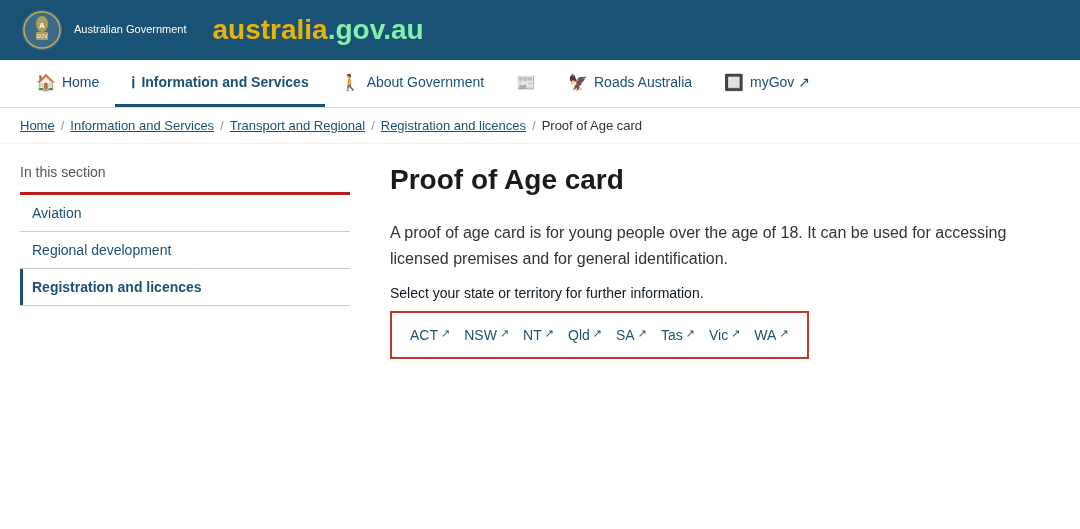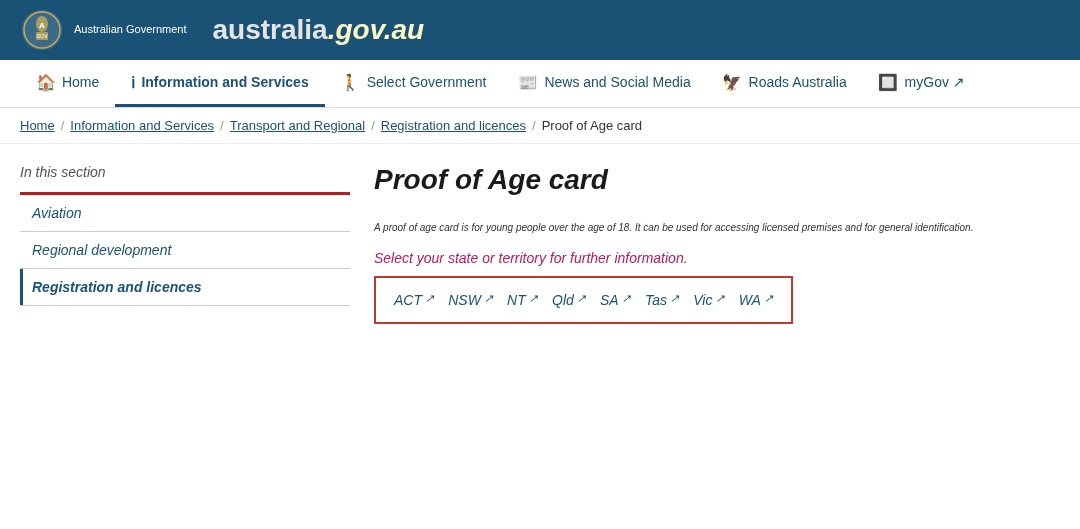--- a/index.html
+++ b/index.html
@@ -28,21 +28,21 @@
       line-height: 1.2;
       text-align: right;
     }
     .site-title {
       color: #fff;
       font-size: 28px;
       font-weight: bold;
       margin-left: 16px;
     }
     .site-title span {
-      color: #e5e5e5;
+      color: #eab308;
     }
 
     
     .main-nav {
       background: #fff;
       border-bottom: 1px solid #ddd;
       display: flex;
       align-items: stretch;
       padding: 0 20px;
       height: 48px;
@@ -80,23 +80,22 @@
       text-decoration: underline;
       cursor: pointer;
     }
     .breadcrumb-sep { color: #999; }
     .breadcrumb-current { color: #333; }
 
     
     .content-area {
       display: flex;
       padding: 20px;
-      gap: 4px;
+      gap: 20px;
       max-width: 1060px;
-      font-style: italic;
     }
 
     
     .sidebar {
       width: 330px;
       min-width: 290px;
       flex-shrink: 0;
     }
     .sidebar-heading {
       font-size: 14px;
@@ -130,29 +129,29 @@
       flex: 1;
       padding-left: 20px;
     }
     .page-title {
       font-size: 28px;
       font-weight: bold;
       color: #1a1a1a;
       margin-bottom: 24px;
     }
     .page-description {
-      font-size: 10px;
+      font-size: 16px;
       color: #333;
       line-height: 1.6;
       margin-bottom: 14px;
       max-width: 640px;
     }
     .select-state-text {
       font-size: 14px;
-      color: #be185d;
+      color: #0f172a;
       margin-bottom: 10px;
     }
     .state-links-box {
       border: 2px solid #c0392b;
       padding: 14px 18px;
       display: inline-flex;
       flex-wrap: wrap;
       gap: 14px;
       align-items: center;
     }
@@ -182,41 +181,40 @@
 
       <ellipse cx="22" cy="16" rx="6" ry="8" fill="#c8a951" opacity="0.8"></ellipse>
       <rect x="16" y="24" width="12" height="8" rx="1" fill="#c8a951" opacity="0.8"></rect>
       <text x="22" y="20" text-anchor="middle" fill="#fff" font-size="8" font-weight="bold">A</text>
       <text x="22" y="30" text-anchor="middle" fill="#fff" font-size="5">GOV</text>
     </svg>
     <div>
       <div class="gov-text">Australian Government</div>
     </div>
     <div class="site-title">
-      <span>australia</span><span style="color:#fef9c3;font-style:italic;">.gov.au</span>
+      <span>australia</span><span style="color:#86efac;">.gov.au</span>
     </div>
   </div>
 </header>
 
 <nav class="main-nav">
   <a class="nav-item">
     <span class="nav-icon">🏠</span>
     <span>Home</span>
   </a>
   <a class="nav-item active">
     <span class="nav-icon" style="color:#1a5276;">ℹ</span>
     <span>Information and Services</span>
   </a>
   <a class="nav-item">
     <span class="nav-icon">🚶</span>
-    <span>Select Government</span>
+    <span>About Government</span>
   </a>
   <a class="nav-item">
     <span class="nav-icon">📰</span>
-    <span>News and Social Media</span>
   </a>
   <a class="nav-item">
     <span class="nav-icon">🦅</span>
     <span>Roads Australia</span>
   </a>
   <a class="nav-item">
     <span class="nav-icon">🔲</span>
     <span>myGov ↗</span>
   </a>
 </nav>

